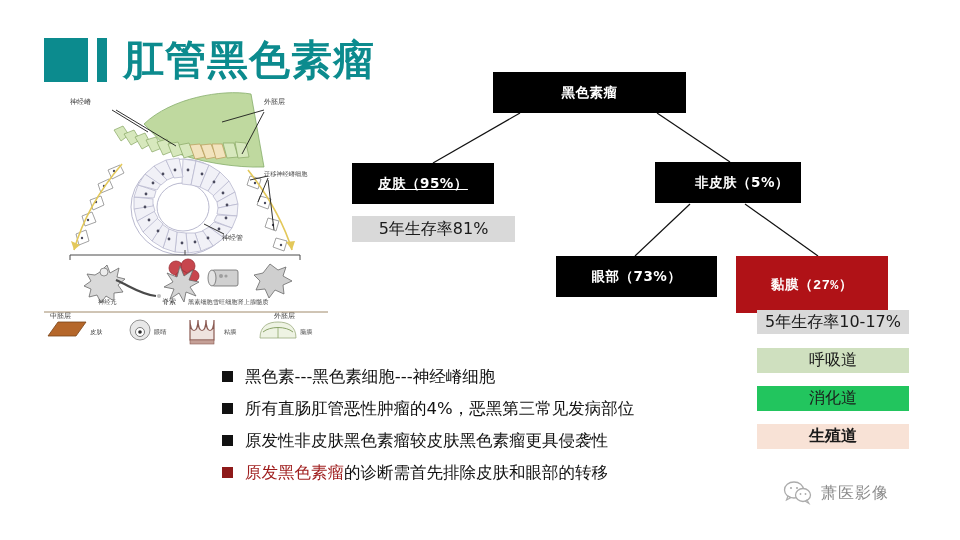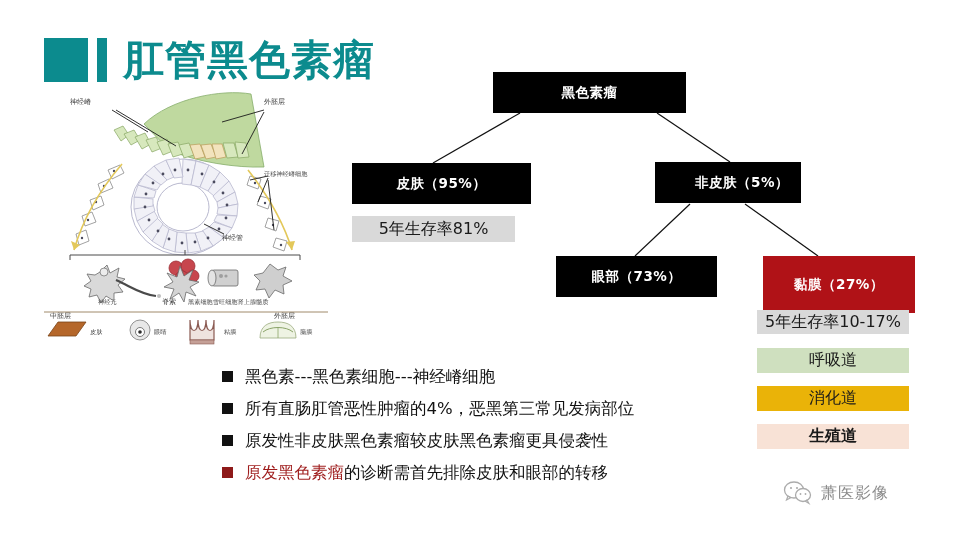--- a/index.html
+++ b/index.html
@@ -90,21 +90,21 @@
     box-sizing: border-box;
     display: flex;
     align-items: center;
     justify-content: center;
     font-family: "DejaVu Sans", "Liberation Sans", sans-serif;
     font-size: 16px;
     color: #1a1a1a;
   }
   .band.grey { background: #d9d9d9; }
   .band.green { background: #cfe0bf; }
-  .band.cream { background: #eab308; }
+  .band.cream { background: #22c55e; }
   .band.peach { background: #f8e2d6; font-weight: bold; }
 
   
   .bullets {
     position: absolute;
     left: 222px;
     top: 363px;
     width: 510px;
   }
   .bullet {
@@ -352,28 +352,28 @@
     <g stroke="#111111" stroke-width="1.2" fill="none">
       <line x1="520" y1="113" x2="433" y2="163"></line>
       <line x1="657" y1="113" x2="730" y2="162"></line>
       <line x1="690" y1="204" x2="635" y2="256"></line>
       <line x1="745" y1="204" x2="818" y2="256"></line>
     </g>
   </svg>
 
   <div class="node" style="left:493px; top:72px; width:193px; height:41px;">黑色素瘤</div>
 
-  <div class="node" style="left:352px; top:163px; width:179px; height:41px;">皮肤（95%）</div>
+  <div class="node" style="left:352px; top:163px; width:142px; height:41px;text-decoration:underline;">皮肤（95%）</div>
   <div class="band grey" style="left:352px; top:216px; width:163px; height:26px;">5年生存率81%</div>
 
   <div class="node" style="left:655px; top:162px; width:146px; height:41px;padding-left:28px;">非皮肤（5%）</div>
 
   <div class="node" style="left:556px; top:256px; width:161px; height:41px;">眼部（73%）</div>
 
-  <div class="node red" style="left:763px; top:256px; width:152px; height:57px;">黏膜（27%）</div>
+  <div class="node red" style="left:736px; top:256px; width:152px; height:57px;font-family:Liberation Mono, monospace;">黏膜（27%）</div>
   <div class="band grey" style="left:757px; top:310px; width:152px; height:24px;">5年生存率10-17%</div>
   <div class="band green" style="left:757px; top:348px; width:152px; height:25px;">呼吸道</div>
   <div class="band cream" style="left:757px; top:386px; width:152px; height:25px;">消化道</div>
   <div class="band peach" style="left:757px; top:424px; width:152px; height:25px;">生殖道</div>
 
   <div class="bullets">
     <div class="bullet">
       <span class="mark"></span>
       <span class="txt">黑色素---黑色素细胞---神经嵴细胞</span>
     </div>

